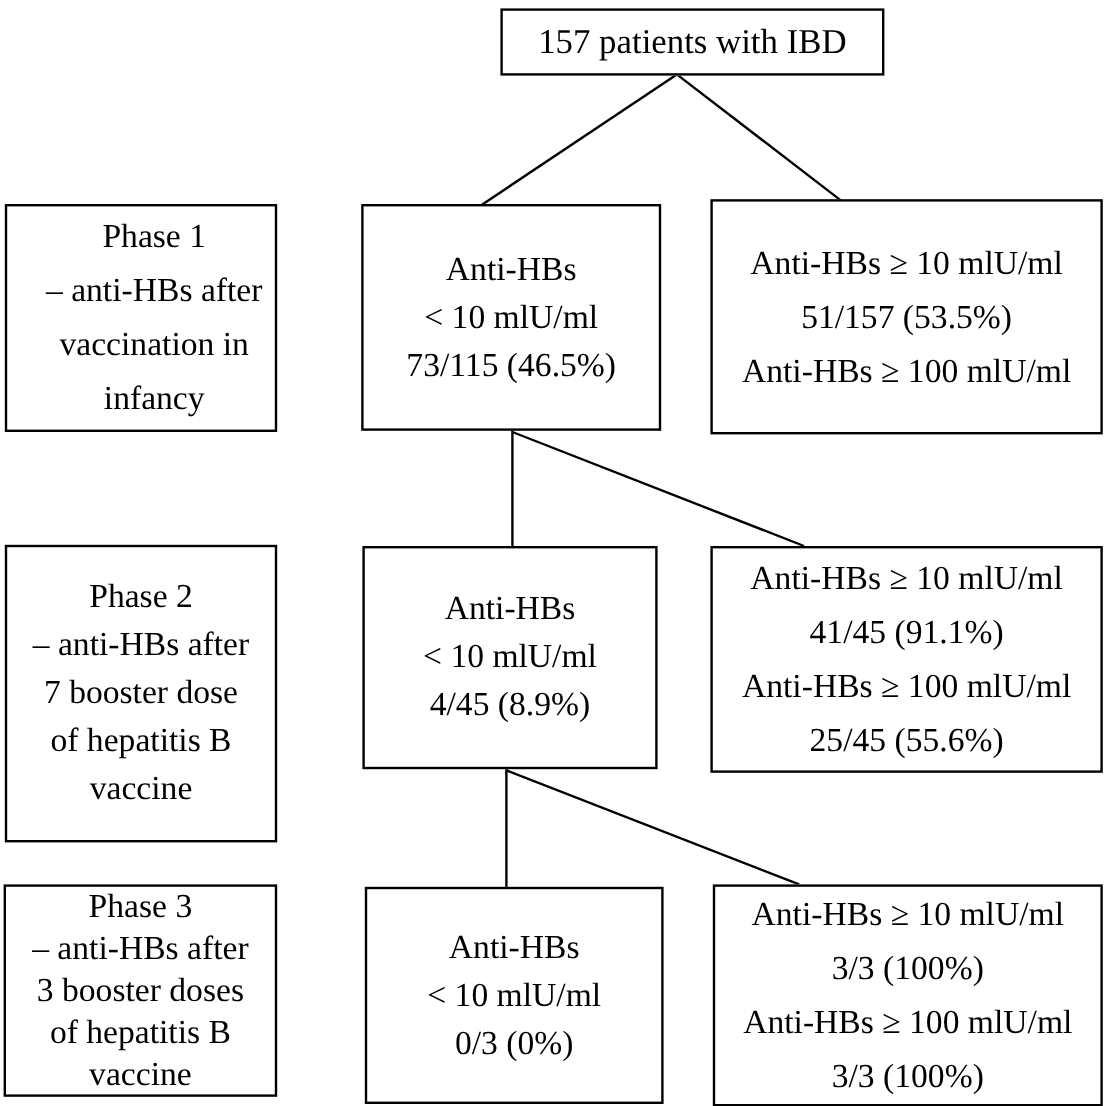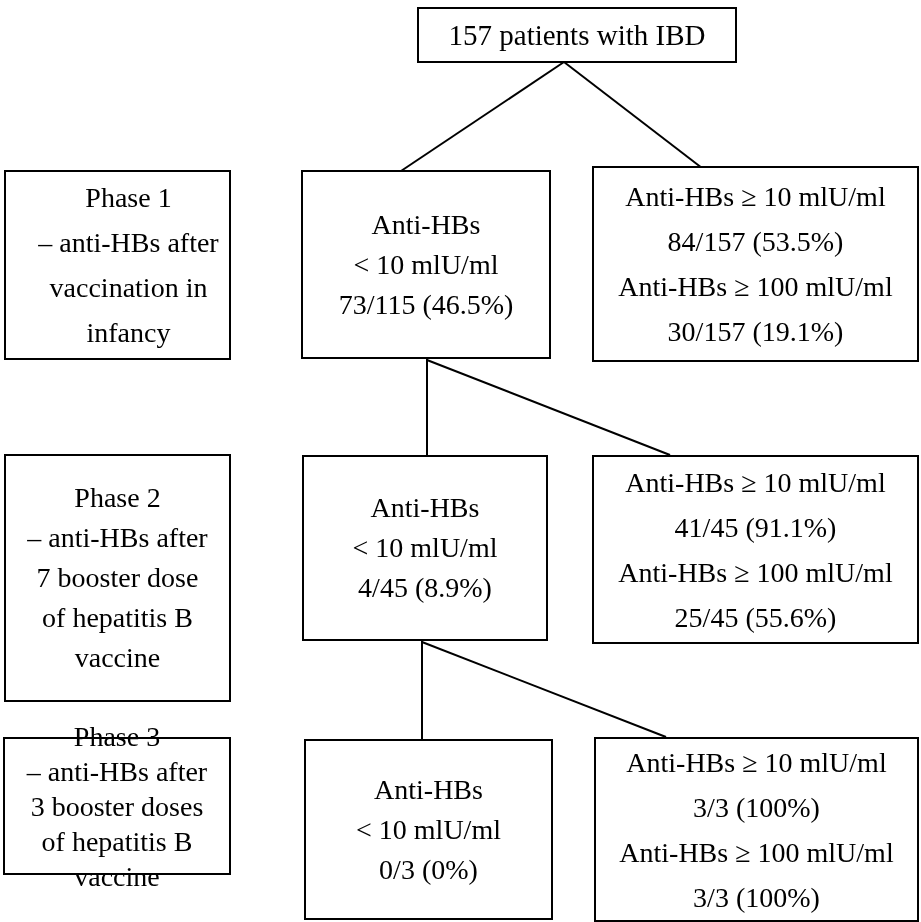--- a/index.html
+++ b/index.html
@@ -38,21 +38,21 @@
   .b-root   { left: 417px; top: 7px;   width: 320px; height: 56px; font-size: 29px; }
   .b-r1-phase { left: 4px;   top: 170px; width: 227px; height: 190px; padding-left: 22px; }
   .b-r1-phase .ln { line-height: 45px; }
   .b-r1-low   { left: 301px; top: 170px; width: 250px; height: 189px; }
   .b-r1-high  { left: 592px; top: 166px; width: 327px; height: 196px; }
   .b-r1-high .ln { line-height: 45px; }
   .b-r2-phase { left: 4px;   top: 454px; width: 227px; height: 248px; }
   .b-r2-low   { left: 302px; top: 455px; width: 246px; height: 186px; }
   .b-r2-high  { left: 592px; top: 455px; width: 327px; height: 189px; }
   .b-r2-high .ln { line-height: 45px; }
-  .b-r3-phase { left: 3px;   top: 737px; width: 228px; height: 138px; align-items: center; }
+  .b-r3-phase { left: 3px;   top: 737px; width: 228px; height: 177px; align-items: center; }
   .b-r3-phase .ln { line-height: 35px; }
   .b-r3-low   { left: 304px; top: 739px; width: 249px; height: 181px; }
   .b-r3-high  { left: 594px; top: 737px; width: 325px; height: 185px; }
   .b-r3-high .ln { line-height: 45px; }
 </style>
 </head>
 <body>
 
 <div class="canvas">
 
@@ -77,23 +77,22 @@
   </div>
 
   <div class="box b-r1-low">
     <div class="ln">Anti-HBs</div>
     <div class="ln">&lt; 10 mlU/ml</div>
     <div class="ln">73/115 (46.5%)</div>
   </div>
 
   <div class="box b-r1-high">
     <div class="ln">Anti-HBs ≥ 10 mlU/ml</div>
-    <div class="ln">84/157 (53.5%)</div>
+    <div class="ln">51/157 (53.5%)</div>
     <div class="ln">Anti-HBs ≥ 100 mlU/ml</div>
-    <div class="ln">30/157 (19.1%)</div>
   </div>
 
   <div class="box b-r2-phase">
     <div class="ln">Phase 2</div>
     <div class="ln">– anti-HBs after</div>
     <div class="ln">7 booster dose</div>
     <div class="ln">of hepatitis B</div>
     <div class="ln">vaccine</div>
   </div>
 

